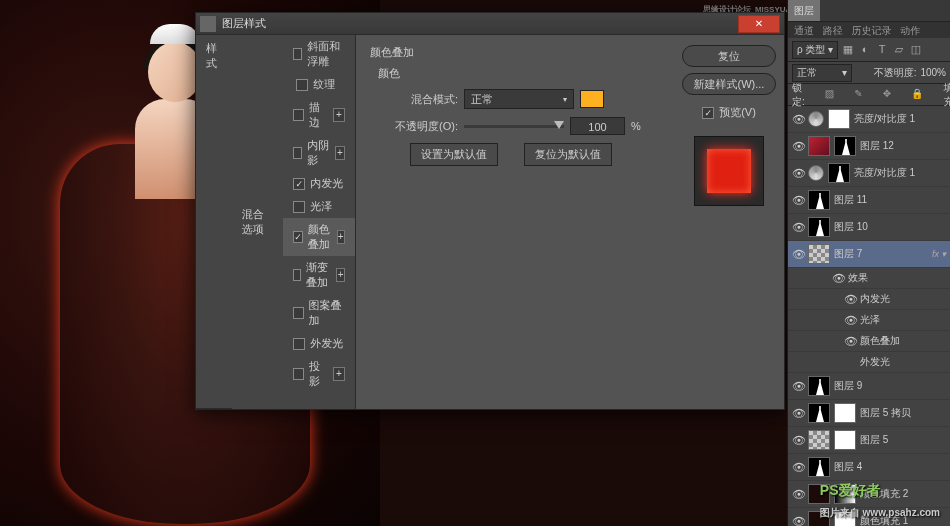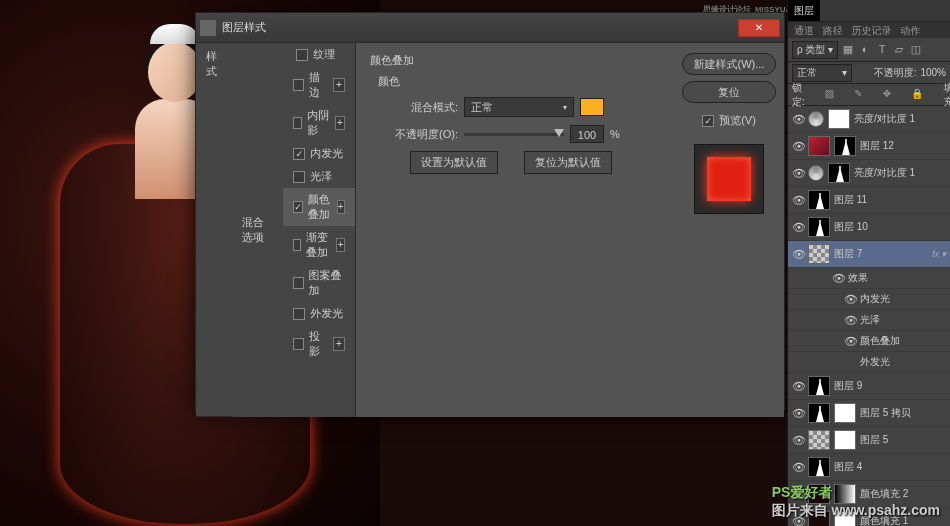--- a/index.html
+++ b/index.html
@@ -7,21 +7,21 @@
 
 .canvas-bg { position: absolute; top: 0; left: 0; width: 380px; height: 526px; background: radial-gradient(ellipse at 30% 40%, #3a1510 0%, #1a0605 60%, #0a0302 100%); }
 .model { position: absolute; left: 40px; top: 24px; width: 280px; height: 490px; }
 .model-crown { position: absolute; top: 0; left: 110px; width: 50px; height: 20px; background: linear-gradient(180deg, #fff 0%, #ddd 100%); border-radius: 20px 20px 0 0; }
 .model-head { position: absolute; top: 18px; left: 108px; width: 54px; height: 60px; background: linear-gradient(135deg, #f5d5c0 0%, #e0b090 100%); border-radius: 50%; }
 .model-hair { position: absolute; top: 14px; left: 104px; width: 62px; height: 32px; background: #1a1410; border-radius: 30px 30px 0 0; }
 .model-body { position: absolute; top: 75px; left: 95px; width: 80px; height: 100px; background: linear-gradient(180deg, #f5d5c0 0%, #d09070 100%); border-radius: 30px 30px 0 0; }
 .model-dress { position: absolute; top: 120px; left: 20px; width: 250px; height: 380px; background: radial-gradient(ellipse at 50% 20%, #5a2015 0%, #3a1510 40%, #1a0605 100%); border-radius: 60px 60px 120px 120px / 60px 60px 60px 60px; filter: drop-shadow(0 0 8px #ff4020); opacity: 0.9; }
 
 .dialog { position: absolute; left: 195px; top: 12px; width: 590px; height: 398px; background: #535353; border: 1px solid #252525; box-shadow: 0 4px 20px rgba(0,0,0,0.7); }
-.dialog-titlebar { height: 30px; background: linear-gradient(180deg, #444 0%, #383838 100%); display: flex; align-items: center; padding: 0 4px; border-bottom: 1px solid #2a2a2a; justify-content: flex-end; }
+.dialog-titlebar { height: 22px; background: linear-gradient(180deg, #444 0%, #383838 100%); display: flex; align-items: center; padding: 0 4px; border-bottom: 1px solid #2a2a2a; justify-content: flex-end; }
 .dialog-icon { width: 16px; height: 16px; background: #666; margin-right: 6px; }
 .dialog-title { flex: 1; color: #ddd; font-size: 11px; }
 .dialog-close { width: 42px; height: 18px; background: #c94030; color: #fff; text-align: center; line-height: 16px; font-size: 10px; border: 1px solid #a03020; cursor: pointer; }
 
 .dialog-body { display: flex; height: calc(100% - 22px); }
 .styles-col { width: 160px; background: #454545; border-right: 1px solid #2a2a2a; display: flex; flex-direction: row; }
 .styles-header { padding: 6px 10px; border-bottom: 1px solid #2a2a2a; }
 .style-row { display: flex; align-items: center; padding: 4px 10px; gap: 5px; cursor: pointer; }
 .style-row.selected { background: #5a5a5a; }
 .style-check { width: 12px; height: 12px; border: 1px solid #888; background: #3a3a3a; display: flex; align-items: center; justify-content: center; font-size: 9px; }
@@ -33,33 +33,33 @@
 .settings-col { flex: 1; padding: 10px 14px; background: #535353; }
 .settings-title { margin-bottom: 6px; }
 .settings-sub { margin-bottom: 8px; padding-left: 8px; }
 .setting-row { display: flex; align-items: center; gap: 6px; margin-bottom: 8px; padding-left: 8px; }
 .setting-label { width: 80px; text-align: right; }
 .dropdown { width: 110px; height: 20px; background: #3a3a3a; border: 1px solid #222; display: flex; align-items: center; padding: 0 6px; justify-content: space-between; }
 .dropdown-arrow { font-size: 8px; }
 .color-swatch { width: 24px; height: 18px; background: #ffb020; border: 1px solid #222; }
 .slider { width: 100px; height: 3px; background: #3a3a3a; position: relative; }
 .slider-thumb { position: absolute; right: 0; top: -4px; width: 0; height: 0; border-left: 5px solid transparent; border-right: 5px solid transparent; border-top: 8px solid #bbb; }
-.num-input { width: 34px; height: 18px; background: #3a3a3a; border: 1px solid #222; text-align: center; line-height: 18px; }
+.num-input { width: 55px; height: 18px; background: #3a3a3a; border: 1px solid #222; text-align: center; line-height: 18px; }
 .small-btn { padding: 3px 10px; background: #4a4a4a; border: 1px solid #222; cursor: pointer; }
 
 .buttons-col { width: 110px; padding: 10px 8px; background: #535353; display: flex; flex-direction: column; gap: 6px; align-items: center; }
 .dlg-btn { width: 94px; height: 22px; background: #4a4a4a; border: 1px solid #222; border-radius: 11px; text-align: center; line-height: 20px; cursor: pointer; }
 .preview-check { display: flex; align-items: center; gap: 5px; margin-top: 4px; }
 .preview-box { width: 70px; height: 70px; background: #2a2a2a; border: 1px solid #161616; margin-top: 10px; display: flex; align-items: center; justify-content: center; }
 .preview-inner { width: 44px; height: 44px; background: #e02010; box-shadow: 0 0 10px #ff3020, inset 0 0 8px #ff6040; }
 
 .right-panel { position: absolute; right: 0; top: 0; width: 163px; height: 526px; background: #424242; border-left: 1px solid #1a1a1a; display: flex; flex-direction: column; }
 .panel-tabs { height: 22px; display: flex; background: #383838; font-size: 10px; border-bottom: 1px solid #222; }
 .panel-tab { padding: 4px 6px; color: #999; }
-.panel-tab.active { background: #000000; color: #ddd; }
+.panel-tab.active { background: #737373; color: #ddd; }
 .panel-header { height: 16px; background: #323232; font-size: 10px; padding: 2px 6px; color: #999; }
 .panel-toolbar { height: 24px; display: flex; align-items: center; padding: 0 4px; gap: 3px; border-bottom: 1px solid #222; }
 .kind-dd { width: 46px; height: 18px; background: #3a3a3a; border: 1px solid #222; font-size: 10px; display: flex; align-items: center; padding: 0 4px; justify-content: space-between; }
 .filter-icon { width: 14px; height: 14px; color: #aaa; font-size: 11px; text-align: center; }
 .panel-row2 { height: 22px; display: flex; align-items: center; padding: 0 4px; gap: 4px; font-size: 10px; border-bottom: 1px solid #222; }
 .blend-dd { width: 60px; height: 18px; background: #3a3a3a; border: 1px solid #222; display: flex; align-items: center; padding: 0 4px; justify-content: space-between; }
 .opacity-label { margin-left: auto; }
 .panel-row3 { height: 22px; display: flex; align-items: center; padding: 0 4px; gap: 20px; font-size: 10px; border-bottom: 1px solid #222; }
 .lock-icon { width: 14px; height: 14px; color: #999; font-size: 10px; text-align: center; }
 
@@ -75,21 +75,21 @@
 .layer-thumb.model-t { background: #000; }
 .layer-thumb.model-t::after { content:""; position:absolute; left:7px; top:2px; width:8px; height:16px; background:#fff; clip-path: polygon(40% 0, 60% 0, 60% 25%, 100% 100%, 0 100%, 40% 25%); }
 .layer-thumb.poster { background: linear-gradient(135deg, #c02030, #601020); }
 .layer-thumb.grad { background: linear-gradient(90deg, #000, #fff); }
 .layer-thumb.solid { background: #1a0a08; }
 .adj-icon { width: 16px; height: 16px; border-radius: 50%; background: conic-gradient(#888, #ddd, #888); border: 1px solid #666; }
 .layer-name { flex: 1; white-space: nowrap; overflow: hidden; }
 .fx-label { margin-left: auto; font-style: italic; color: #aaa; font-size: 9px; }
 
 .watermark { position: absolute; right: 10px; bottom: 6px; color: #8cca60; font-size: 14px; font-weight: bold; text-shadow: 1px 1px 2px #000; }
-.watermark-url { font-size: 14px; color: #ccc; margin-top: 0; }
+.watermark-url { font-size: 10px; color: #ccc; margin-top: 6px; }
 .top-watermark { position: absolute; right: 132px; top: 2px; color: #ddd; font-size: 11px; font-weight: bold; }
 .top-watermark span { font-size: 8px; color: #888; margin-left: 4px; margin-top: 8px; }
 </style>
 </head>
 <body>
 
 <div class="canvas-bg">
   <div class="model">
     <div class="model-dress"></div>
     <div class="model-body"></div>
@@ -109,20 +109,24 @@
     <div class="dialog-title">图层样式</div>
     <div class="dialog-close">✕</div>
   </div>
   <div class="dialog-body">
     <div class="styles-col">
       <div class="styles-header">样式</div>
       <div class="style-row">
         <span>混合选项</span>
       </div>
       <div id="styles-list">
+          <div class="style-row">
+            <div class="style-check"></div>
+            <span>斜面和浮雕</span>
+          </div>
           <div class="style-row" style="padding-left: 13px;">
             <div class="style-check"></div>
             <span>纹理</span>
           </div>
           <div class="style-row">
             <div class="style-check"></div>
             <span>描边</span>
             <div class="style-add">+</div>
           </div>
           <div class="style-row">
@@ -183,22 +187,22 @@
         <div class="num-input">100</div>
         <span>%</span>
       </div>
       <div class="setting-row" style="padding-left:40px; gap:26px;">
         <div class="small-btn">设置为默认值</div>
         <div class="small-btn">复位为默认值</div>
       </div>
     </div>
 
     <div class="buttons-col">
+      <div class="dlg-btn">复位</div>
       <div class="dlg-btn">新建样式(W)...</div>
-      <div class="dlg-btn">复位</div>
       <div class="preview-check">
         <div class="style-check checked"></div>
         <span>预览(V)</span>
       </div>
       <div class="preview-box">
         <div class="preview-inner"></div>
       </div>
     </div>
   </div>
 </div>

